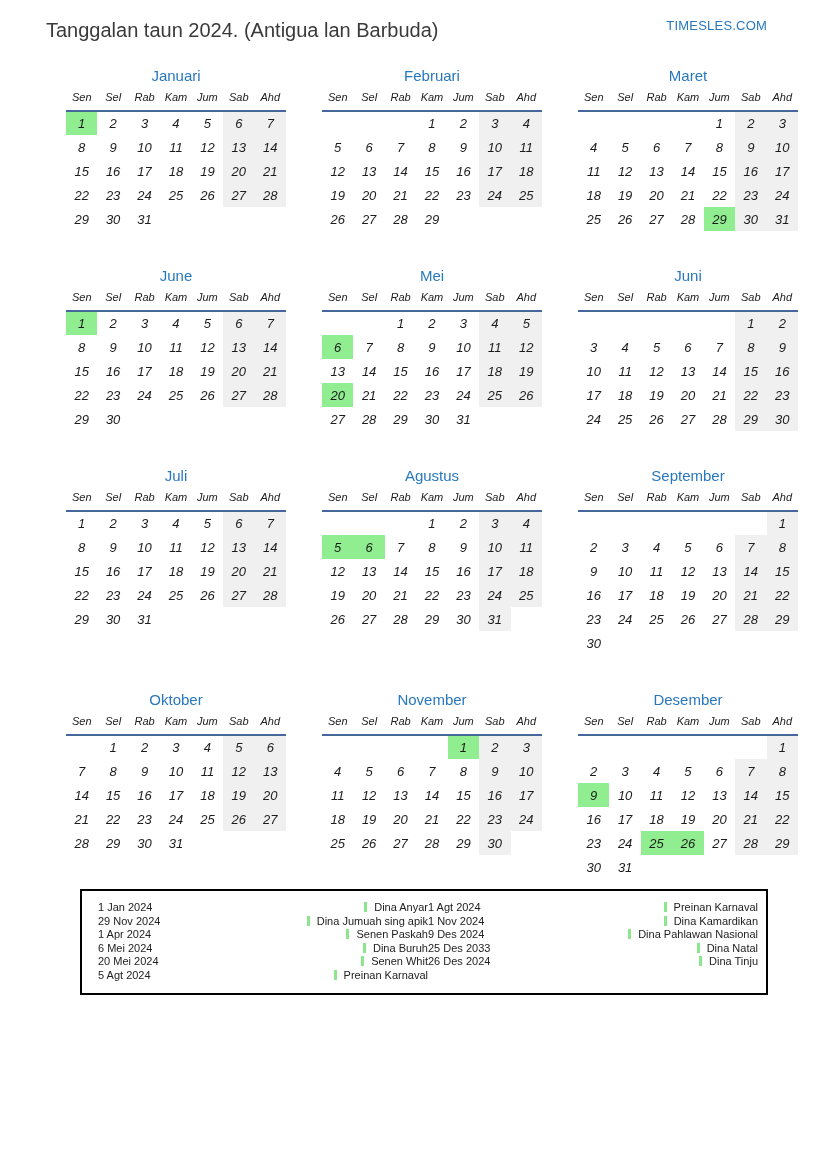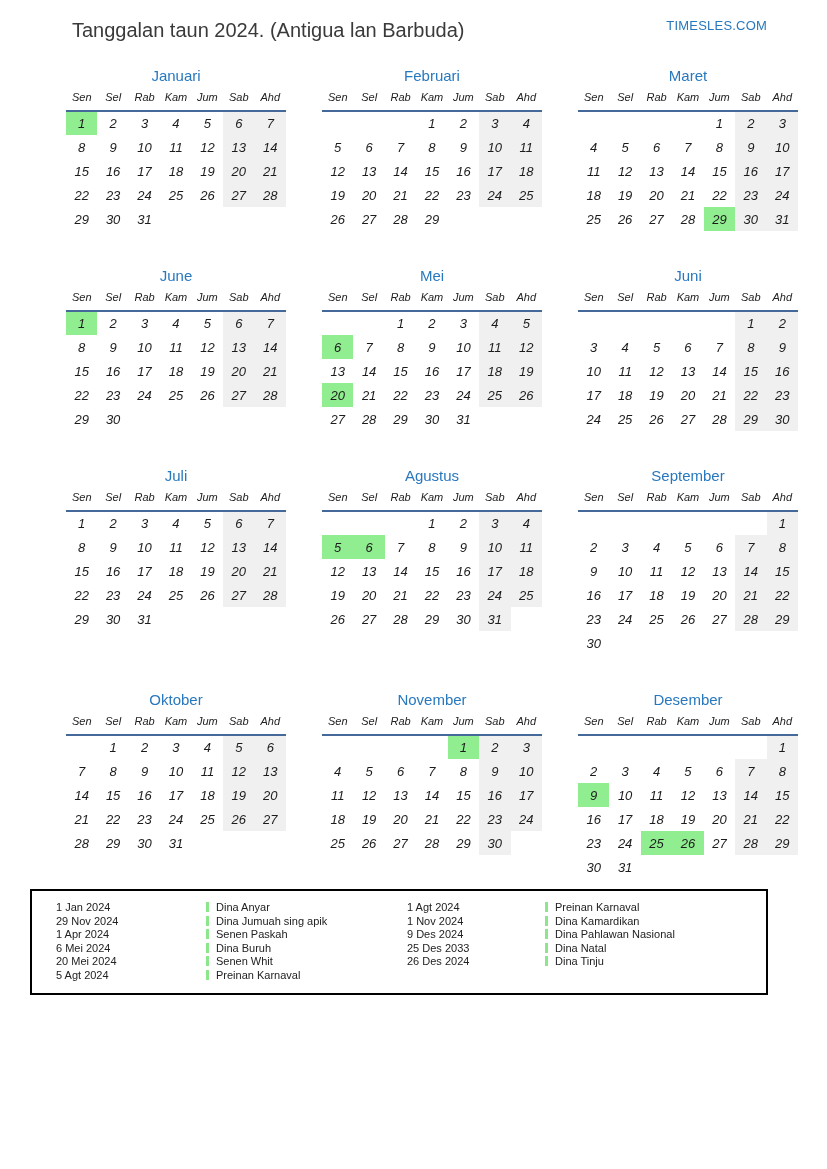--- a/index.html
+++ b/index.html
@@ -14,21 +14,21 @@
   html,body{margin:0;padding:0;background:#ffffff;}
   body{
     width:827px;height:1169px;
     font-family:"Liberation Sans", sans-serif;
     color:#222;
     position:relative;
     overflow:hidden;
   }
   .page-header{
     display:flex;justify-content:space-between;align-items:flex-start;
-    padding:18px 60px 0 72px;
+    padding:18px 60px 0 46px;
   }
   .page-title{
     font-size:20px;font-weight:400;color:#3a3a3a;margin:0;line-height:1.2;
   }
   .site-link{
     font-size:13px;color:var(--site-blue);text-decoration:none;margin-top:0;
     letter-spacing:.2px;
   }
   .months-grid{
     margin:25px 60px 0 66px;
@@ -52,36 +52,36 @@
     padding:0 0 7px 0;text-align:center;
     border-bottom:2px solid var(--line-blue);
   }
   .month td{
     height:24px;padding:0;text-align:center;
     font-size:13px;color:#1c1c1c;
   }
   .month td.weekend{background:var(--weekend-gray);}
   .month td.holiday{background:var(--holiday-green);}
   .legend-box{
-    margin:10px 59px 0 30px;
+    margin:10px 59px 0 80px;
     border:2px solid #000;
-    padding:10px 8px 12px 24px;
+    padding:10px 8px 12px 16px;
     display:flex;
   }
   .legend-col{
     flex:1;
     display:grid;
     grid-template-columns:150px 1fr;
     align-content:start;
     row-gap:1px;
     font-size:11px;line-height:12.5px;color:#222;
   }
   .legend-col.right{grid-template-columns:138px 1fr;}
   .legend-date{white-space:nowrap;}
-  .legend-name{white-space:nowrap;}
+  .legend-name{white-space:nowrap;text-align:right;}
   .legend-bar{
     display:inline-block;width:3px;height:10px;
     background:var(--bar-green);margin-right:7px;vertical-align:-1px;
   }
 </style>
 </head>
 <body>
 
 <div class="page-header">
   <h1 class="page-title">Tanggalan taun 2024. (Antigua lan Barbuda)</h1>

